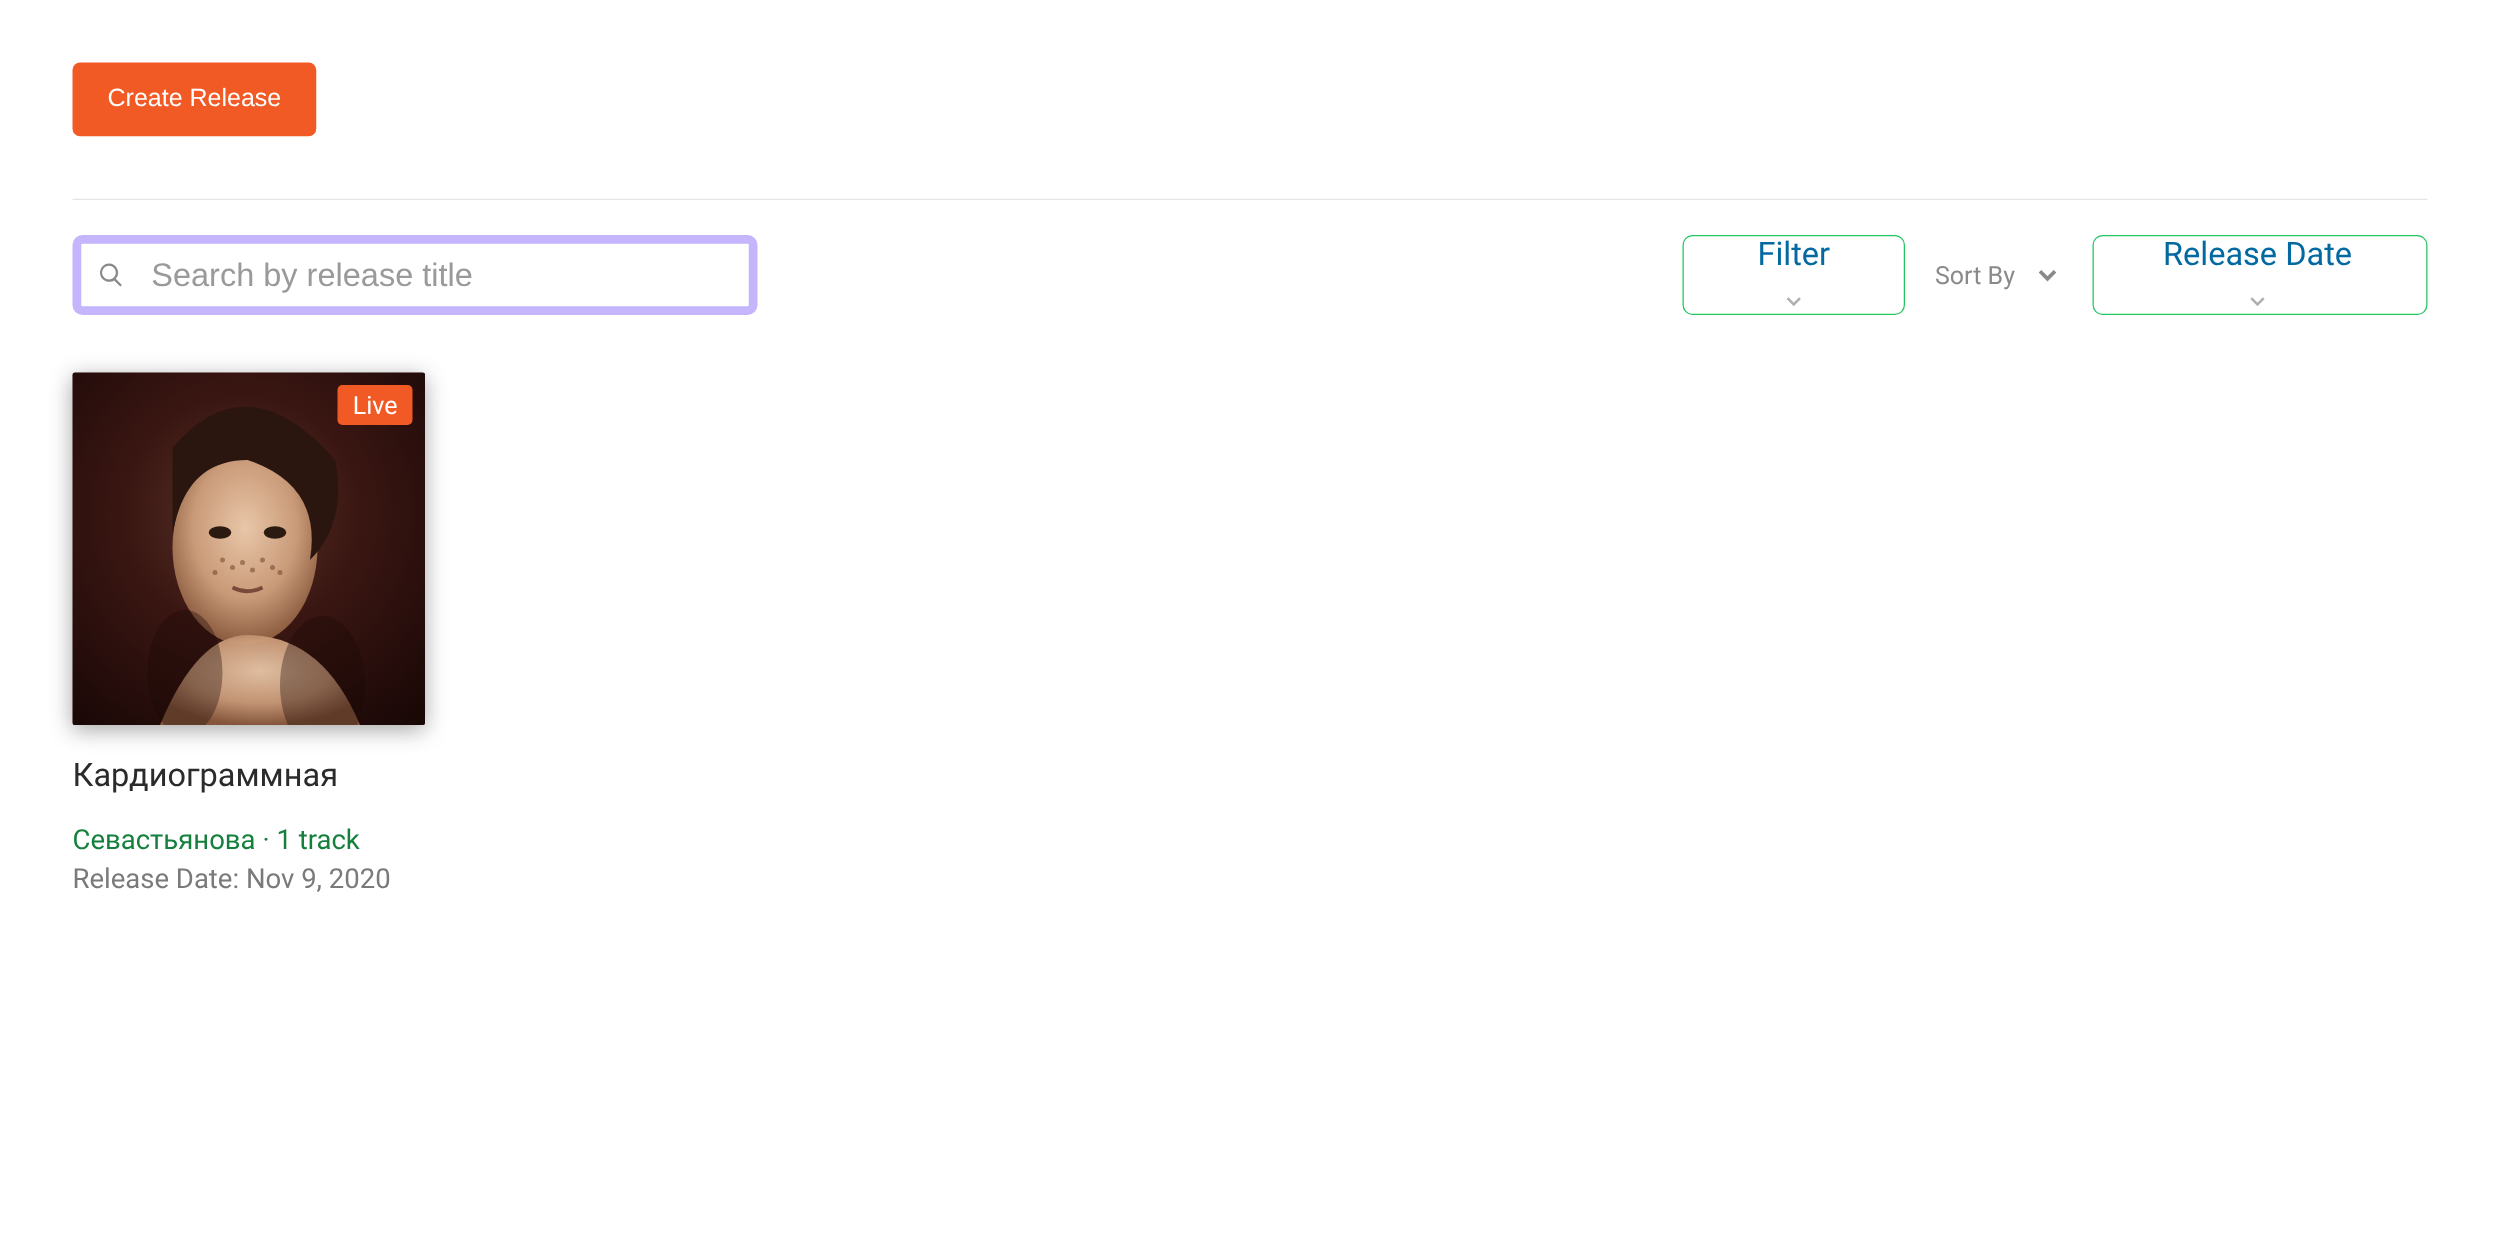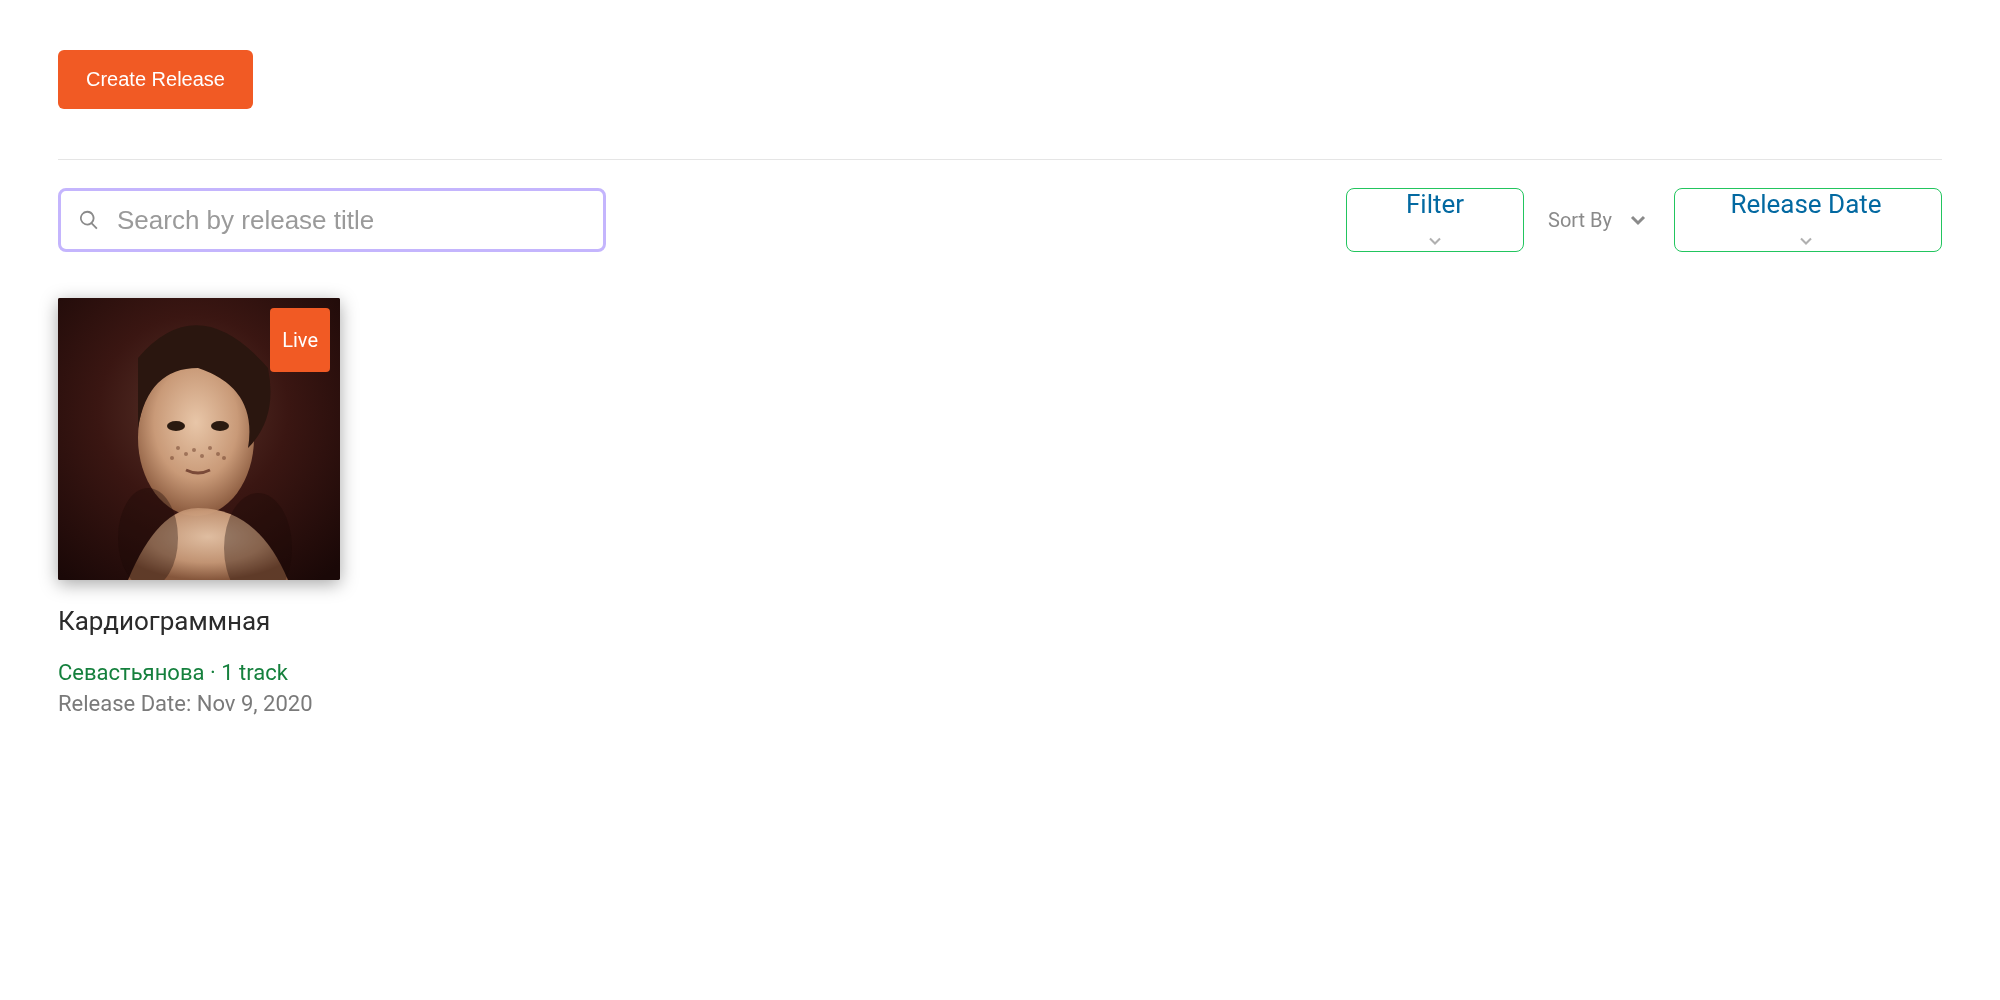--- a/index.html
+++ b/index.html
@@ -43,21 +43,21 @@
     gap: 24px;
     margin-bottom: 46px;
   }
   .search-wrap {
     position: relative;
     width: 548px;
   }
   .search-input {
     width: 100%;
     height: 64px;
-    border: 3px solid #c4b5fd;
+    border: 7px solid #c4b5fd;
     border-radius: 8px;
     padding: 0 20px 0 56px;
     font-size: 26px;
     color: #444;
     background: #fff;
   }
   .search-input::placeholder { color: #9a9a9a; }
   .search-icon {
     position: absolute;
     left: 20px;
@@ -120,21 +120,21 @@
     position: absolute;
     inset: 0;
   }
   .status-badge {
     position: absolute;
     top: 10px;
     right: 10px;
     background: #f15a24;
     color: #fff;
     font-size: 20px;
-    padding: 20px 12px;
+    padding: 4px 12px;
     border-radius: 4px;
   }
   .release-title {
     margin-top: 26px;
     font-size: 26px;
     font-weight: 400;
     color: #2b2b2b;
   }
   .release-meta {
     margin-top: 24px;

